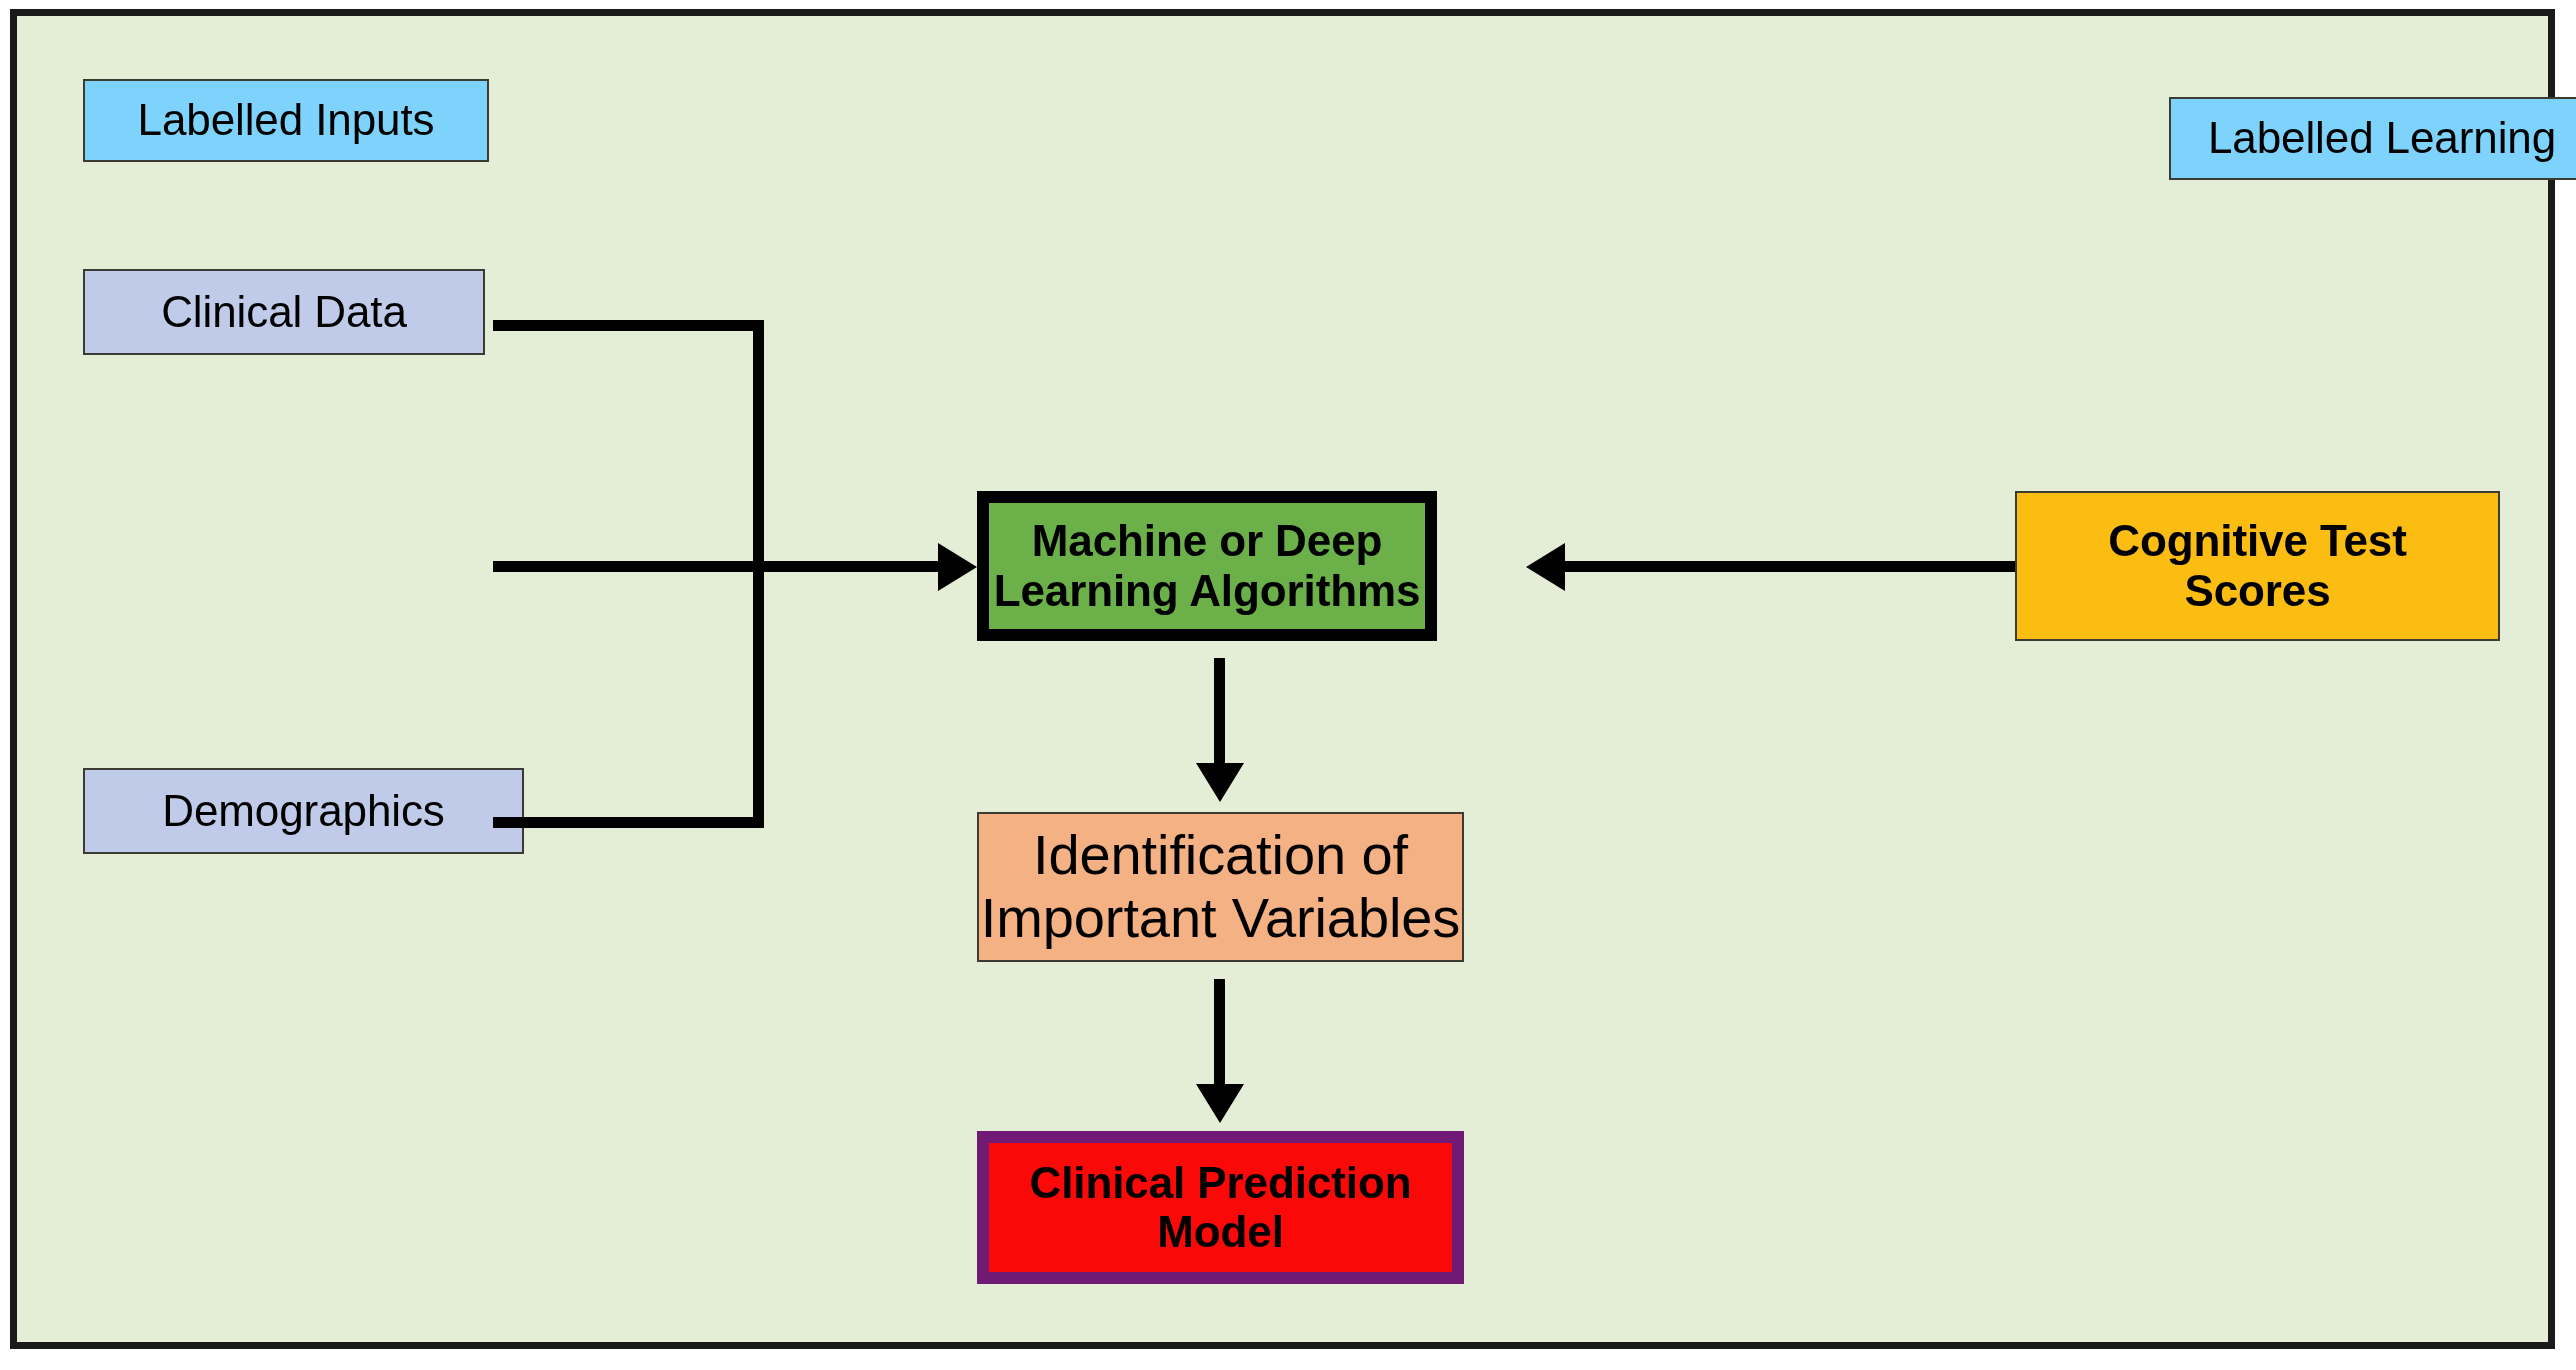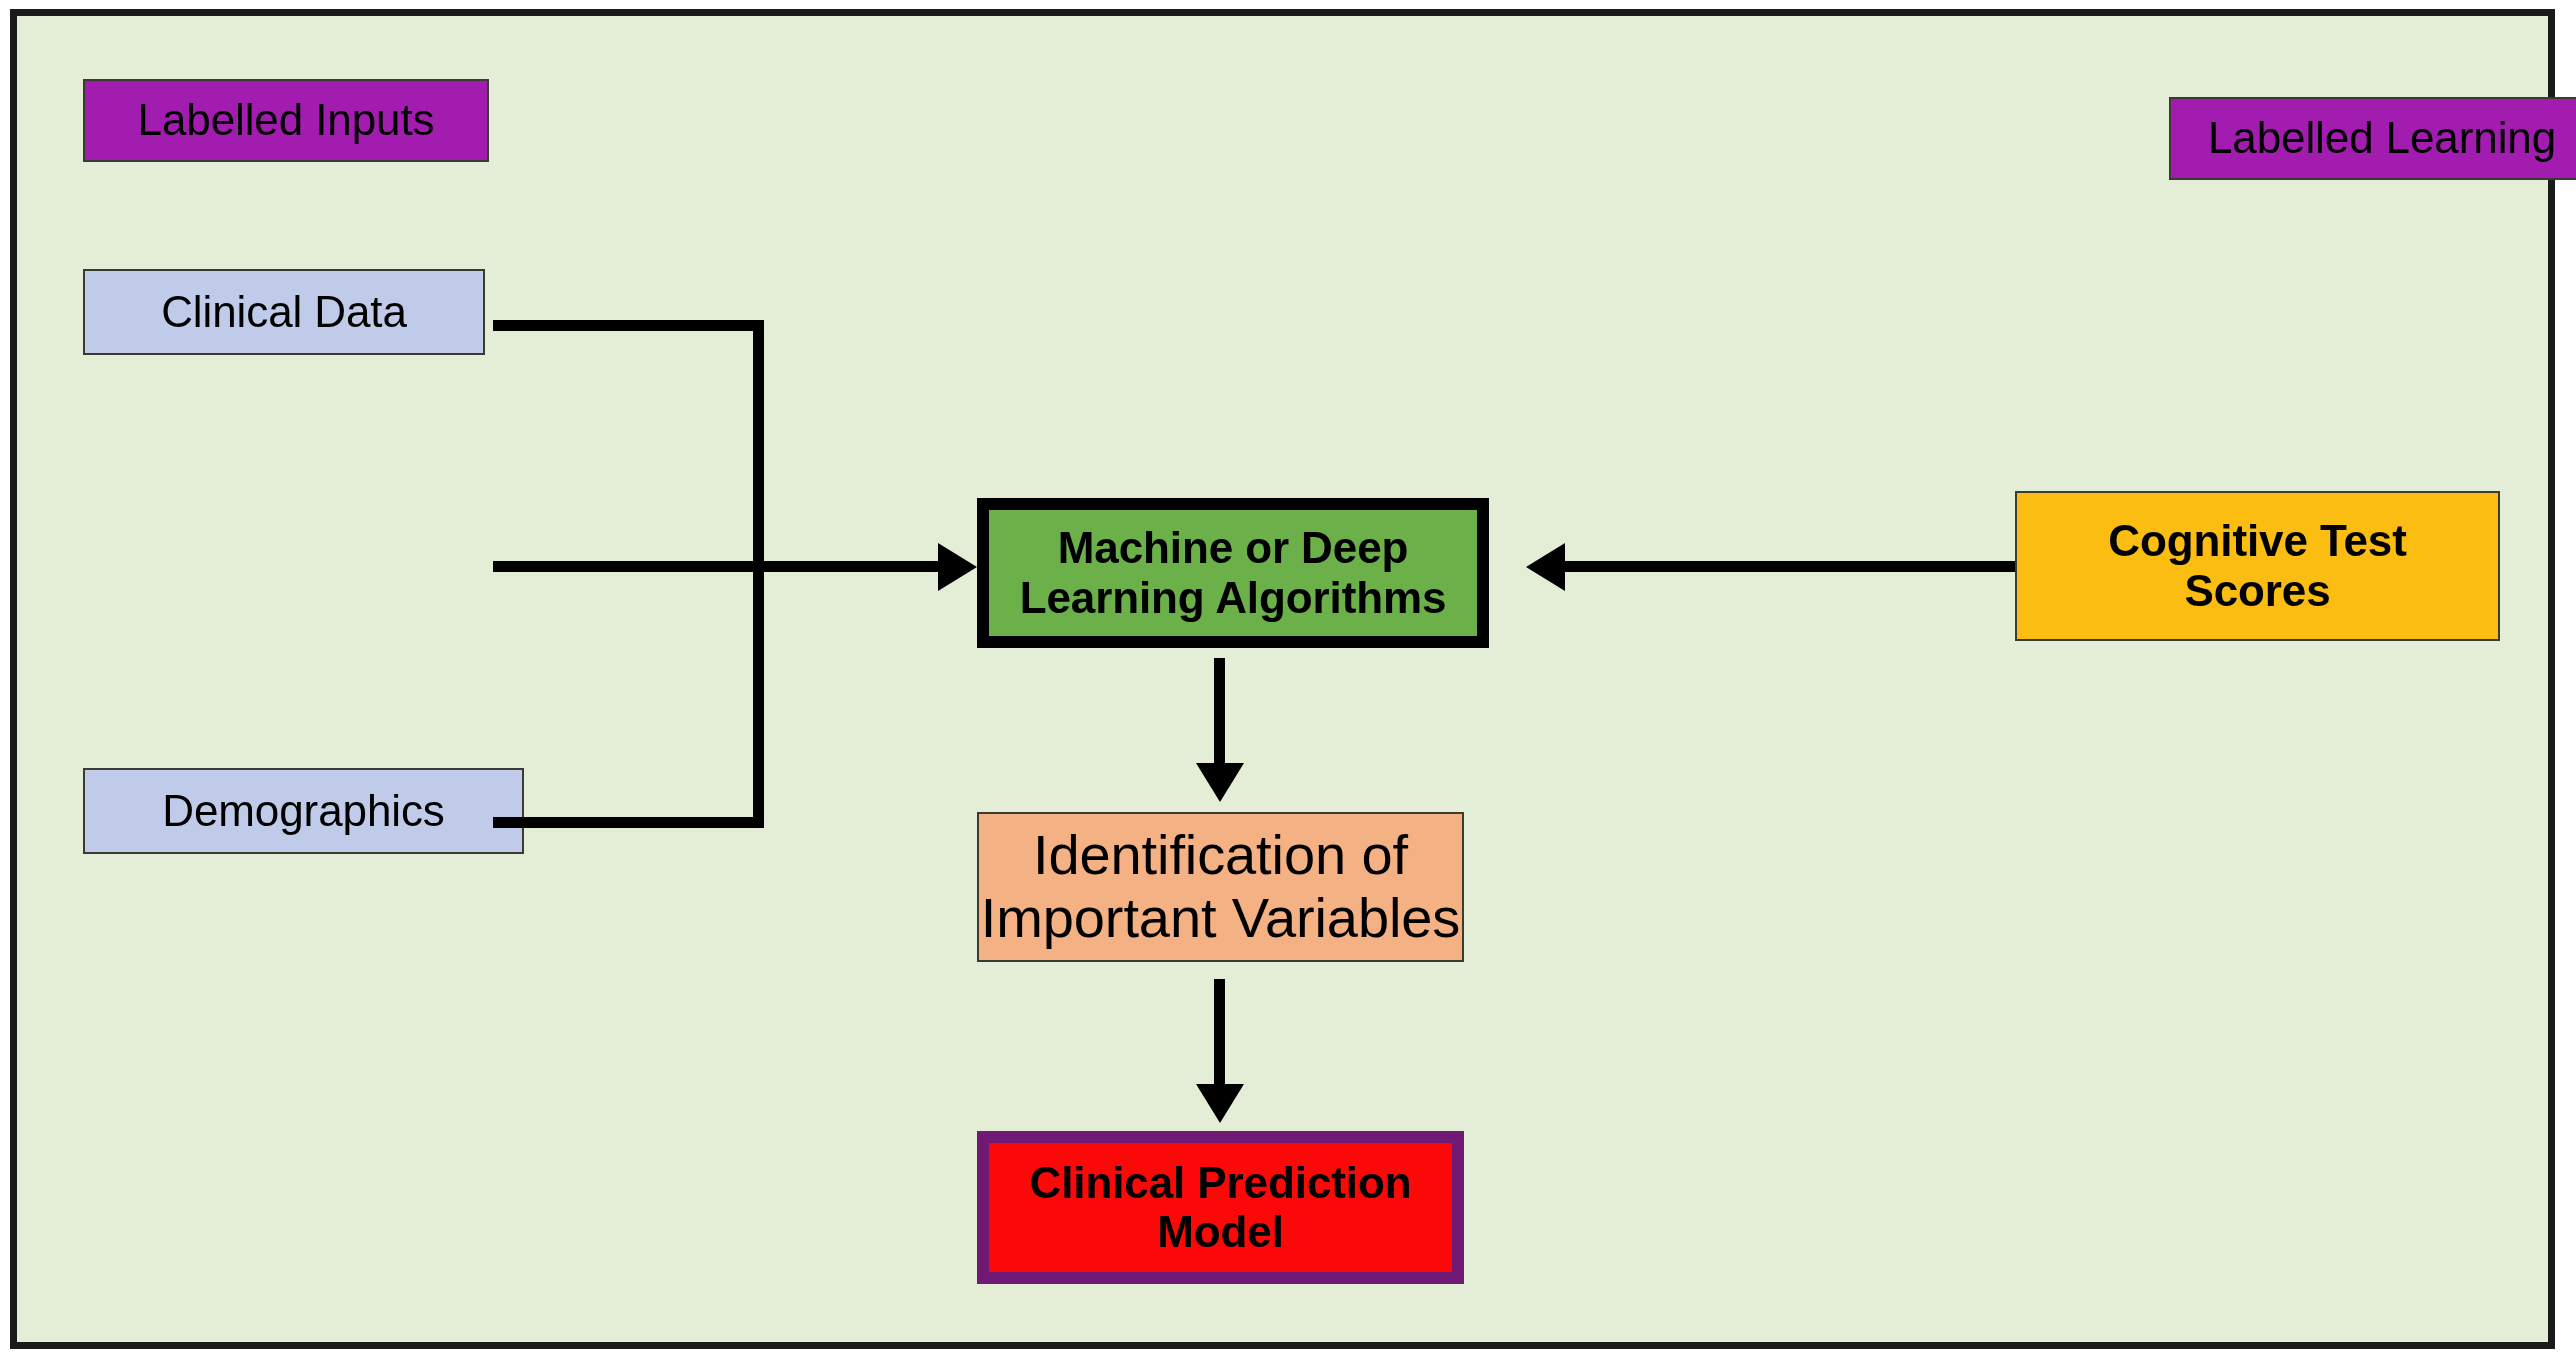--- a/index.html
+++ b/index.html
@@ -34,21 +34,21 @@
     align-items: center;
     justify-content: center;
     text-align: center;
     color: #000000;
     line-height: 1.12;
     letter-spacing: -0.1px;
   }
 
   
   .chip-legend {
-    background: #a21caf;
+    background: #7dd3fc;
     border: 2.9px solid #3b3b33;
     font-size: 44px;
     font-weight: 400;
   }
 
   
   .chip-input {
     background: #bfcbe8;
     border: 2.9px solid #3b3b33;
     font-size: 44px;
@@ -141,21 +141,21 @@
   </div>
 
   <div class="seg-h" style="left:476px; top:304px; width:271px;"></div>
   <div class="seg-v" style="left:736px; top:304px; height:508px;"></div>
 
   <div class="seg-h" style="left:476px; top:801px; width:271px;"></div>
 
   <div class="seg-h" style="left:476px; top:545px; width:463px;"></div>
   <div class="arrow-right" style="left:921px; top:527px;"></div>
 
-  <div class="node chip-core" style="left:960px; top:475px; width:512px; height:150px;margin-top:7px;">
+  <div class="node chip-core" style="left:960px; top:475px; width:460px; height:150px;">
     <span class="node-label">Machine or Deep
 Learning Algorithms</span>
   </div>
 
   <div class="seg-h" style="left:1547px; top:545px; width:452px;"></div>
   <div class="arrow-left" style="left:1509px; top:527px;"></div>
 
   <div class="node chip-amber" style="left:1998px; top:475px; width:485px; height:150px;">
     <span class="node-label">Cognitive Test
 Scores</span>

